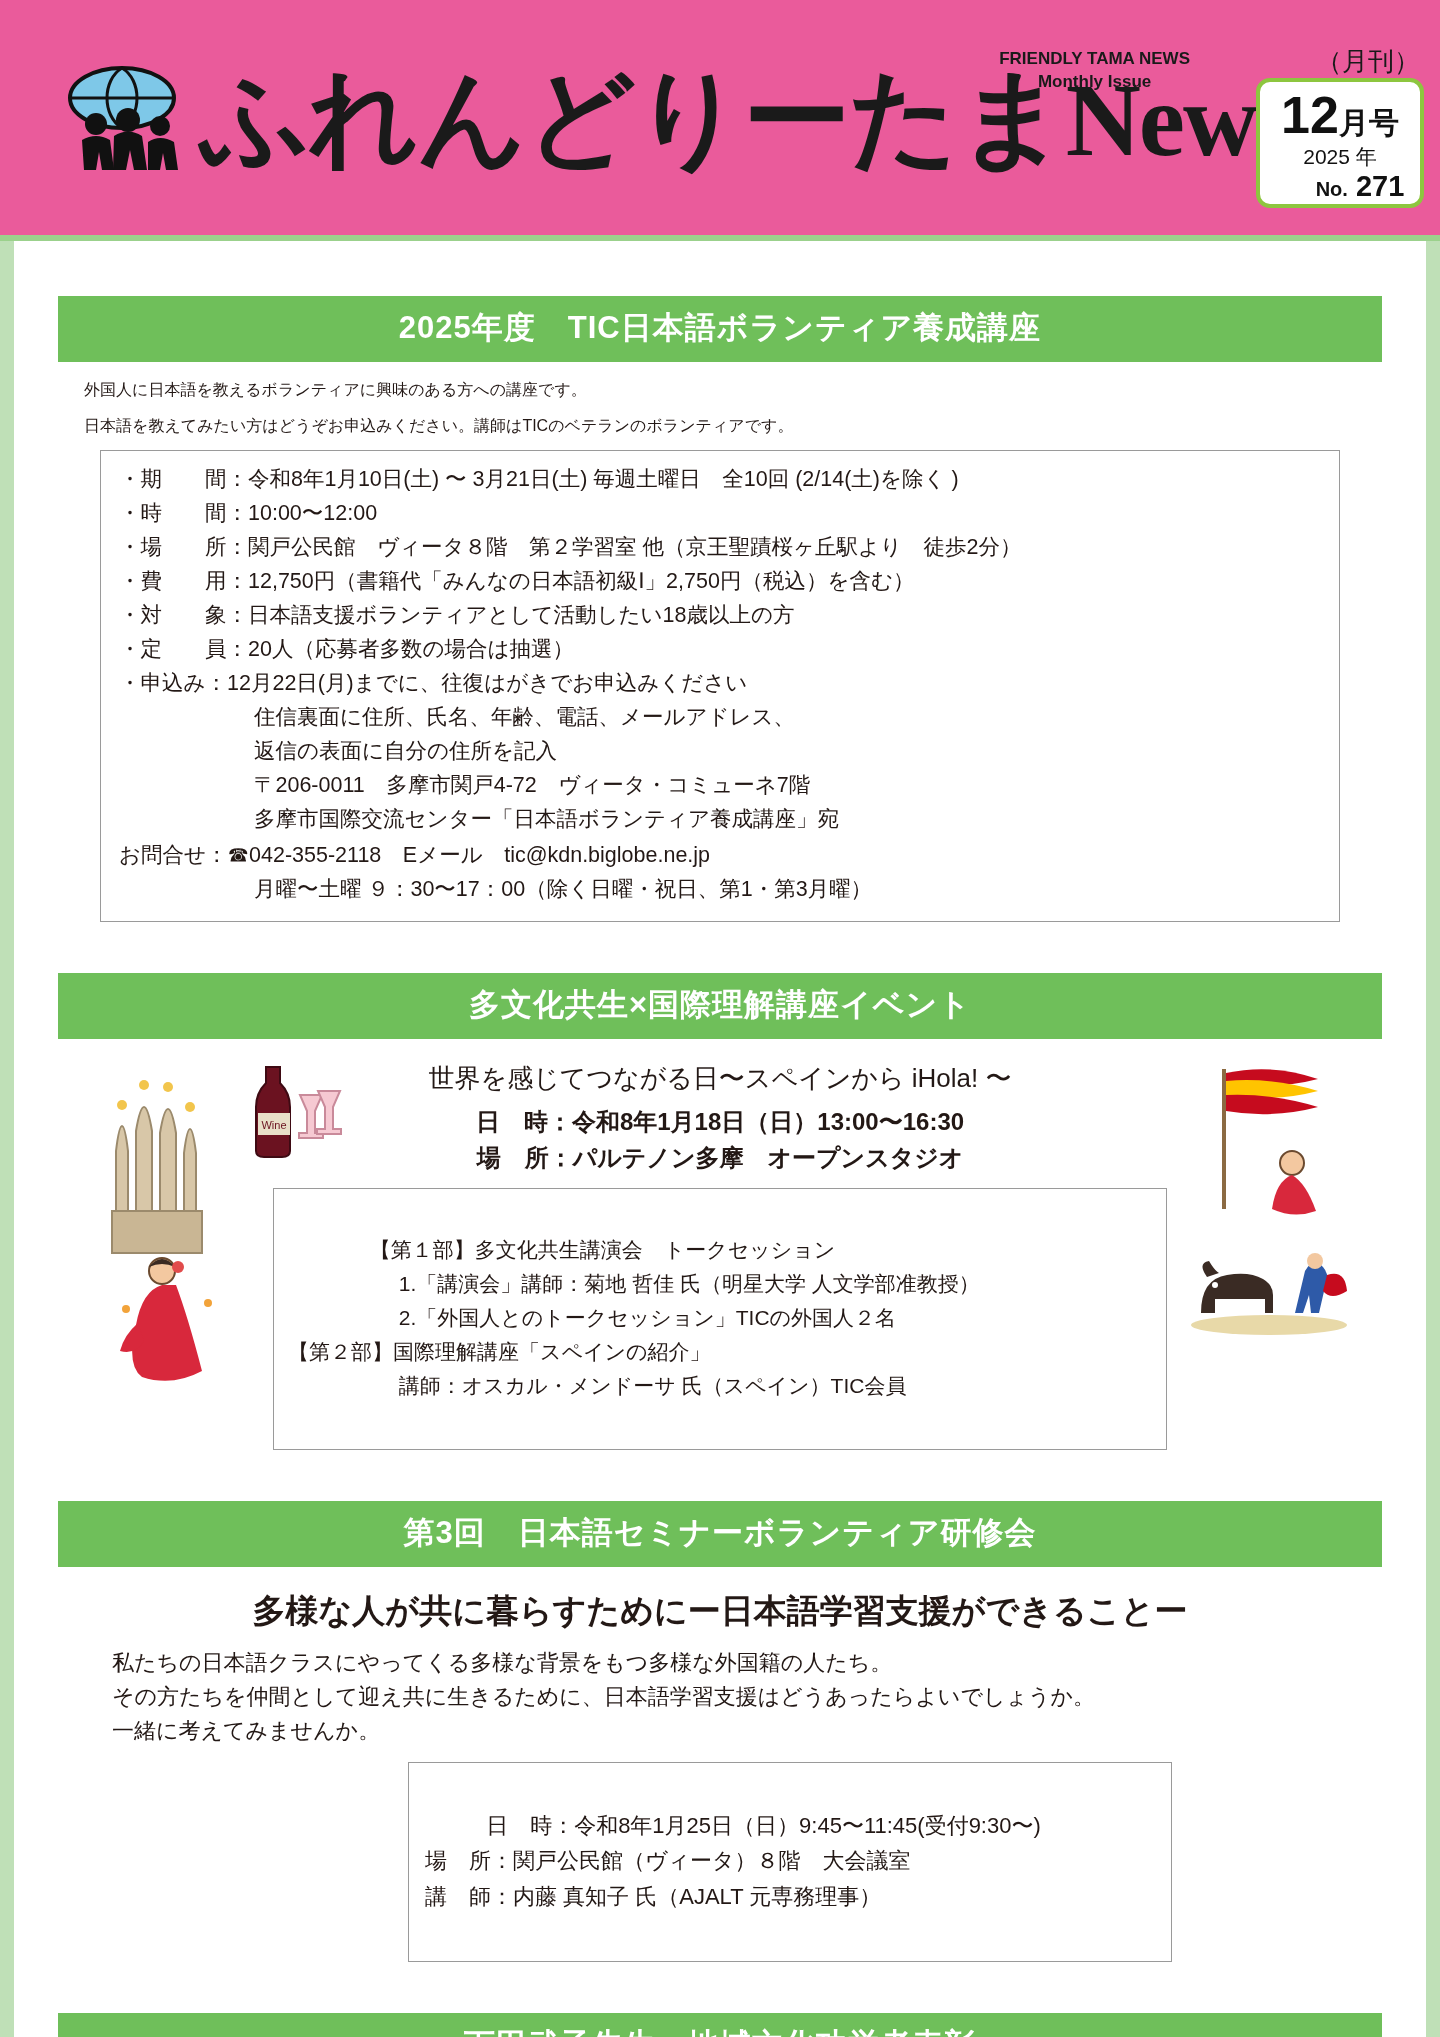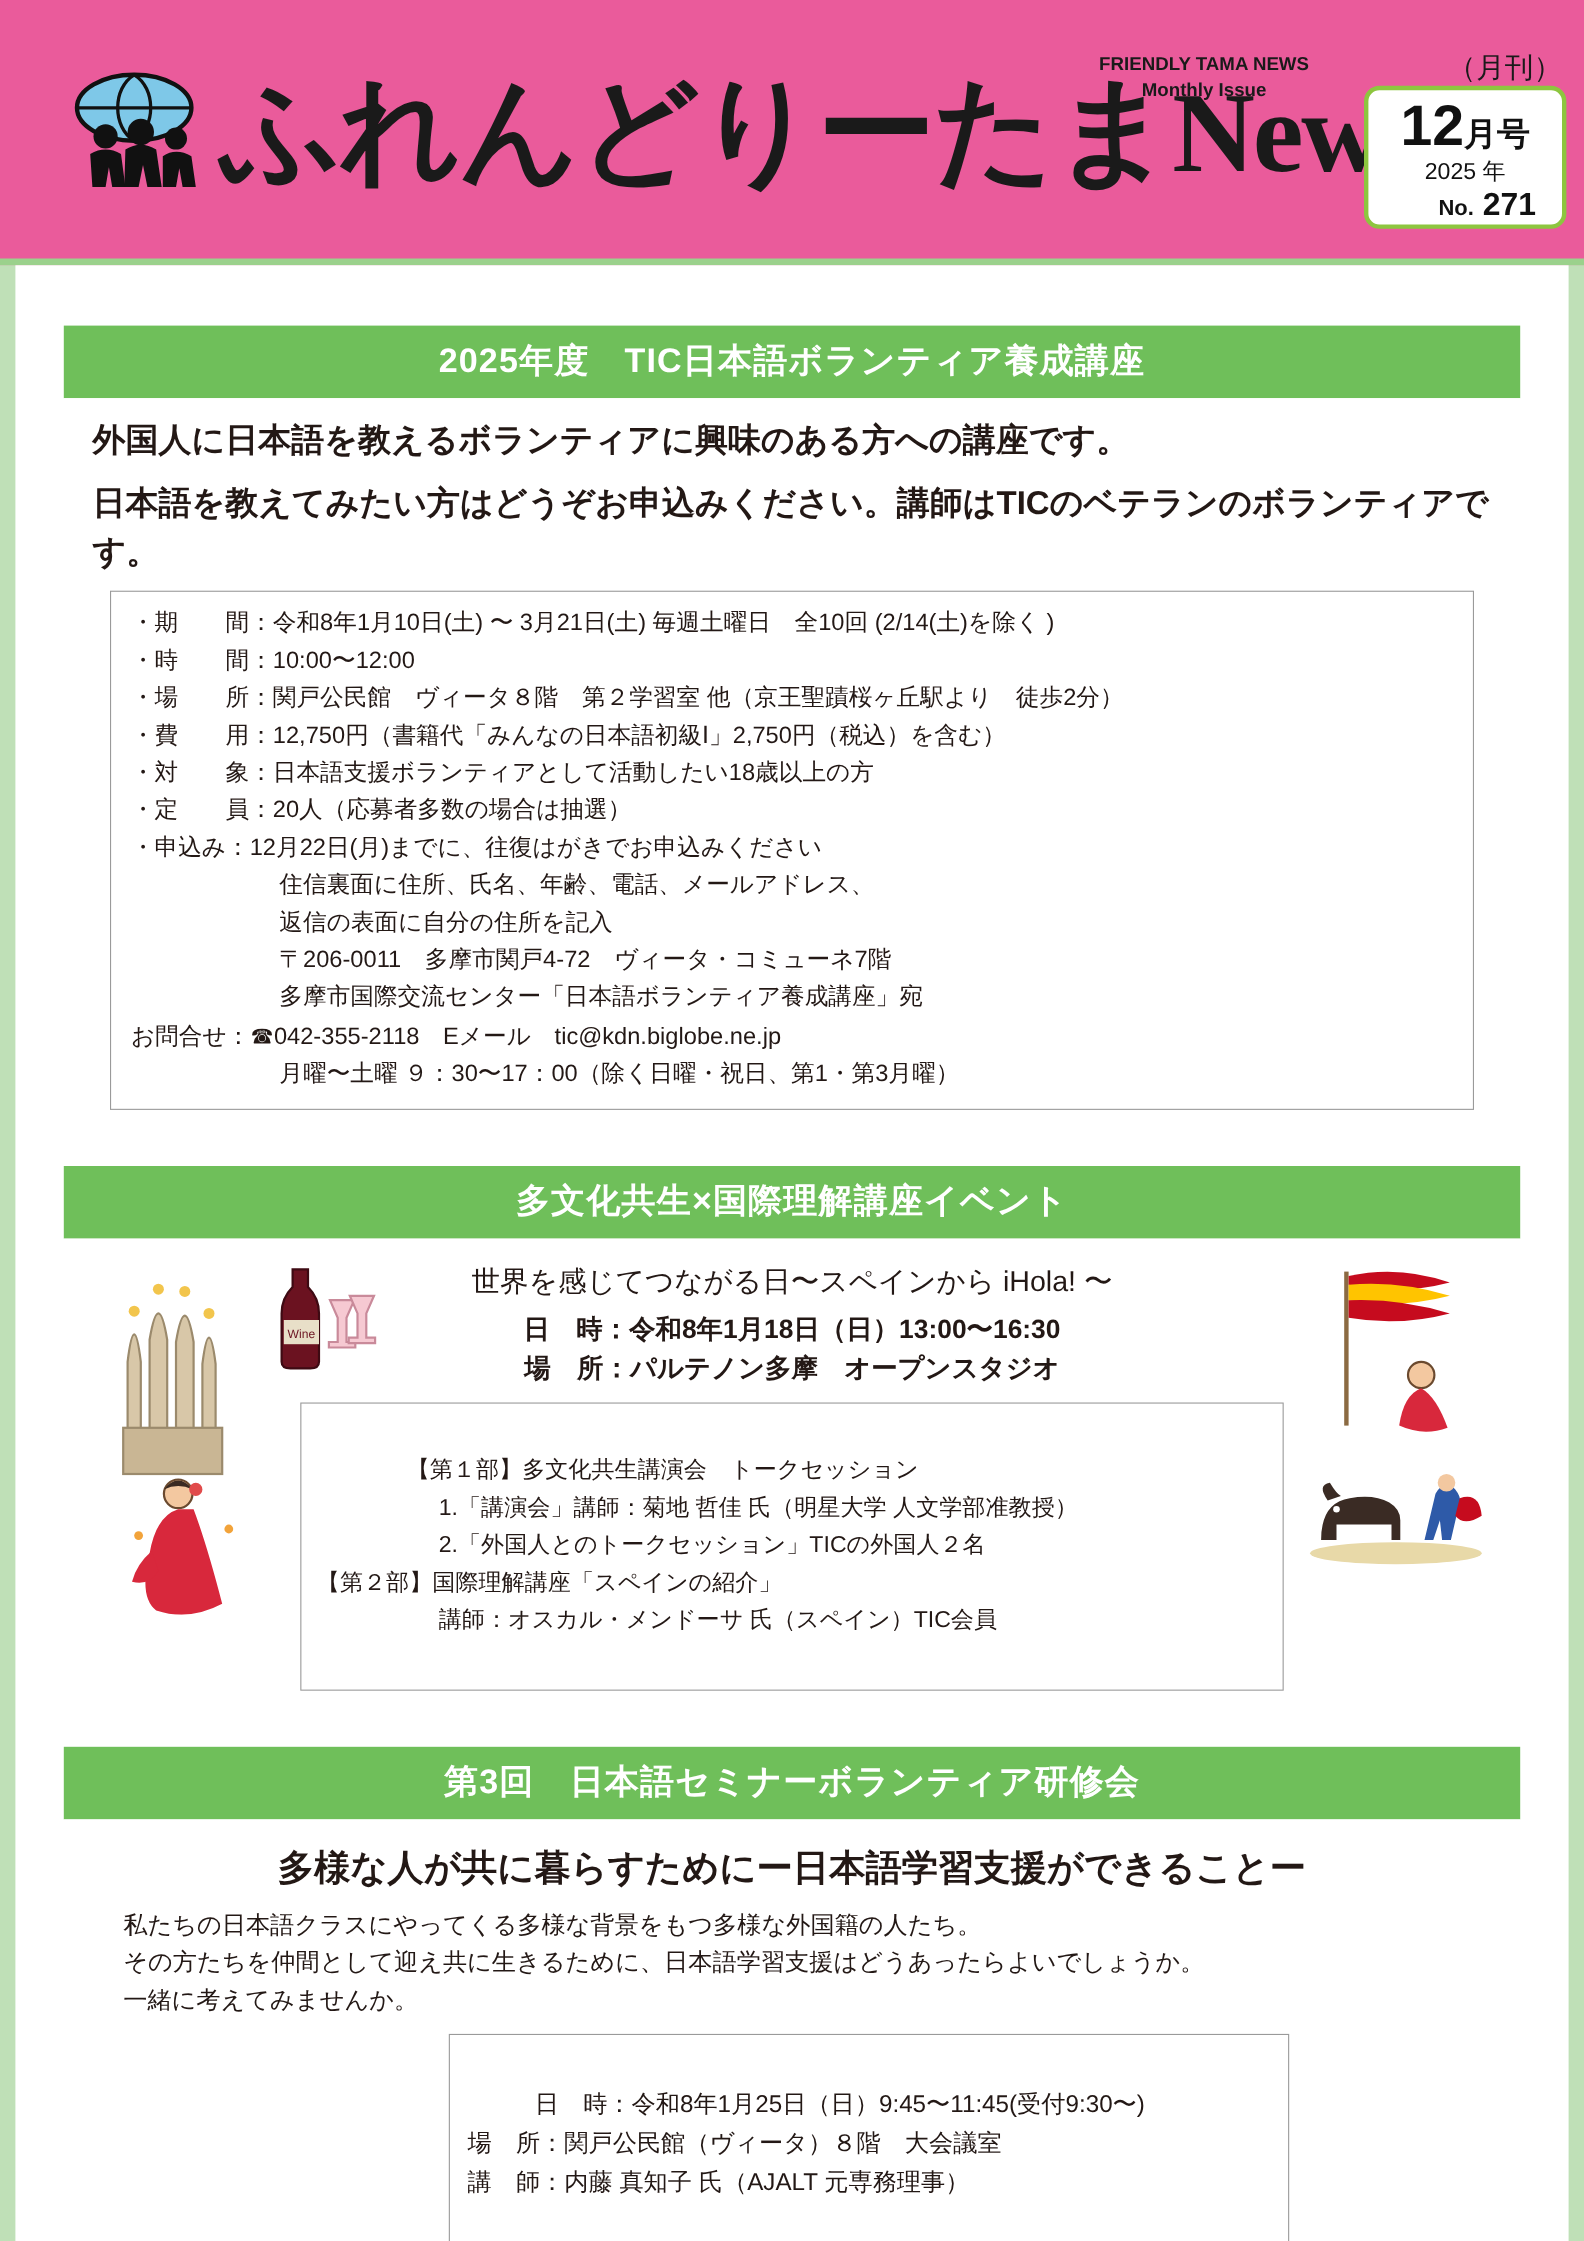--- a/index.html
+++ b/index.html
@@ -58,21 +58,21 @@
   .monthly-label{
     position:absolute;
     right:20px; top:44px;
     font-size:26px;
     color:#1a1a1a;
     font-weight:normal;
   }
   .issue-badge{
     position:absolute;
     right:16px; top:78px;
-    width:184px; height:130px;
+    width:168px; height:130px;
     background:#ffffff;
     border:4px solid #8dc63f;
     border-radius:14px;
     text-align:center;
     box-sizing:border-box;
     padding-top:6px;
   }
   .issue-badge .m{
     font-size:52px;
     font-weight:bold;
@@ -106,22 +106,22 @@
     font-weight:bold;
     text-align:center;
     padding:11px 0 13px 0;
     letter-spacing:1px;
   }
   .sec-body{
     background:#ffffff;
     padding:16px 20px 18px 20px;
   }
   .lead{
-    font-size:30px;
-    font-weight:bold;
+    font-size:16px;
+    font-weight:normal;
     line-height:1.5;
     margin:0 0 12px 6px;
   }
   .box{
     border:1px solid #9a9a9a;
     padding:12px 18px 14px 18px;
     margin:0 22px;
     box-sizing:border-box;
   }
   .kv{

